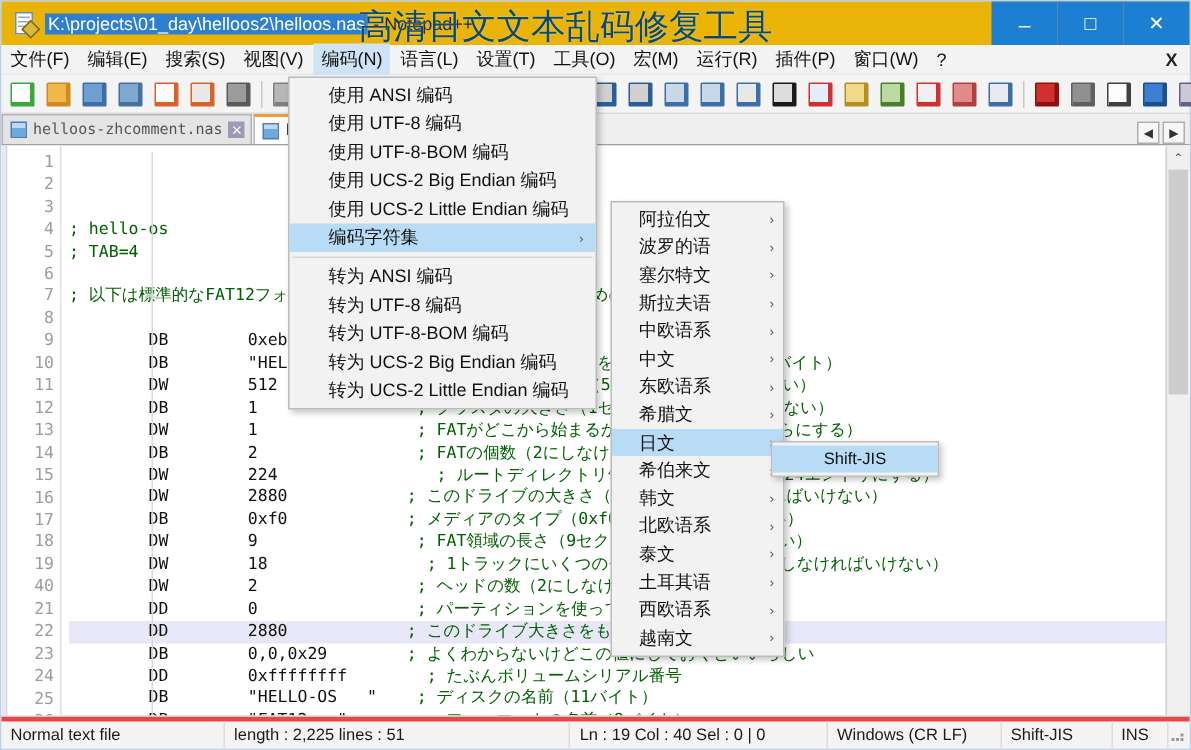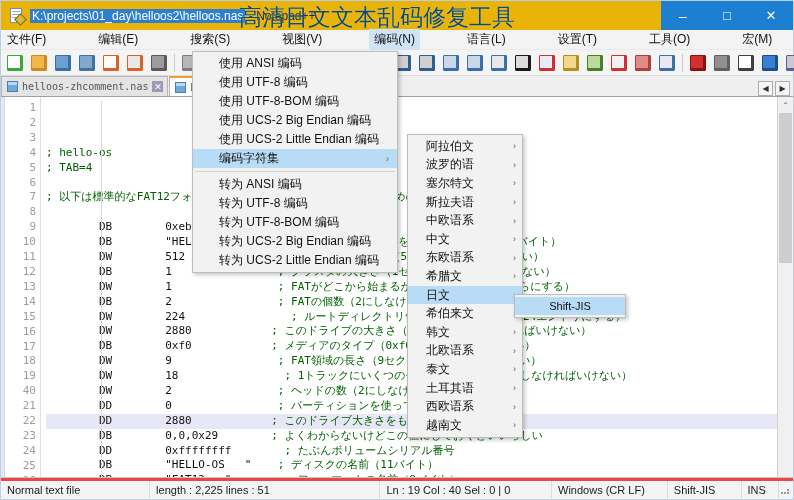--- a/index.html
+++ b/index.html
@@ -80,21 +80,20 @@
   }
 
   
   .menubar {
     height: 20px; flex: 0 0 20px;
     background: #f3f3f3;
     display: flex; align-items: center;
     font-size: 12px; color: #111;
     border-bottom: 1px solid #eaeaea;
     position: relative;
-    gap: 40px;
   }
   .menu-item {
     padding: 2px 5px; margin: 0 1px;
     white-space: nowrap; cursor: default;
   }
   .menu-item.active { background: #cfe3f7; }
   .menubar .spacer { flex: 1 1 auto; }
   .menubar .x-close { padding: 0 8px; font-size: 12px; font-weight: bold; color: #222; }
 
   

